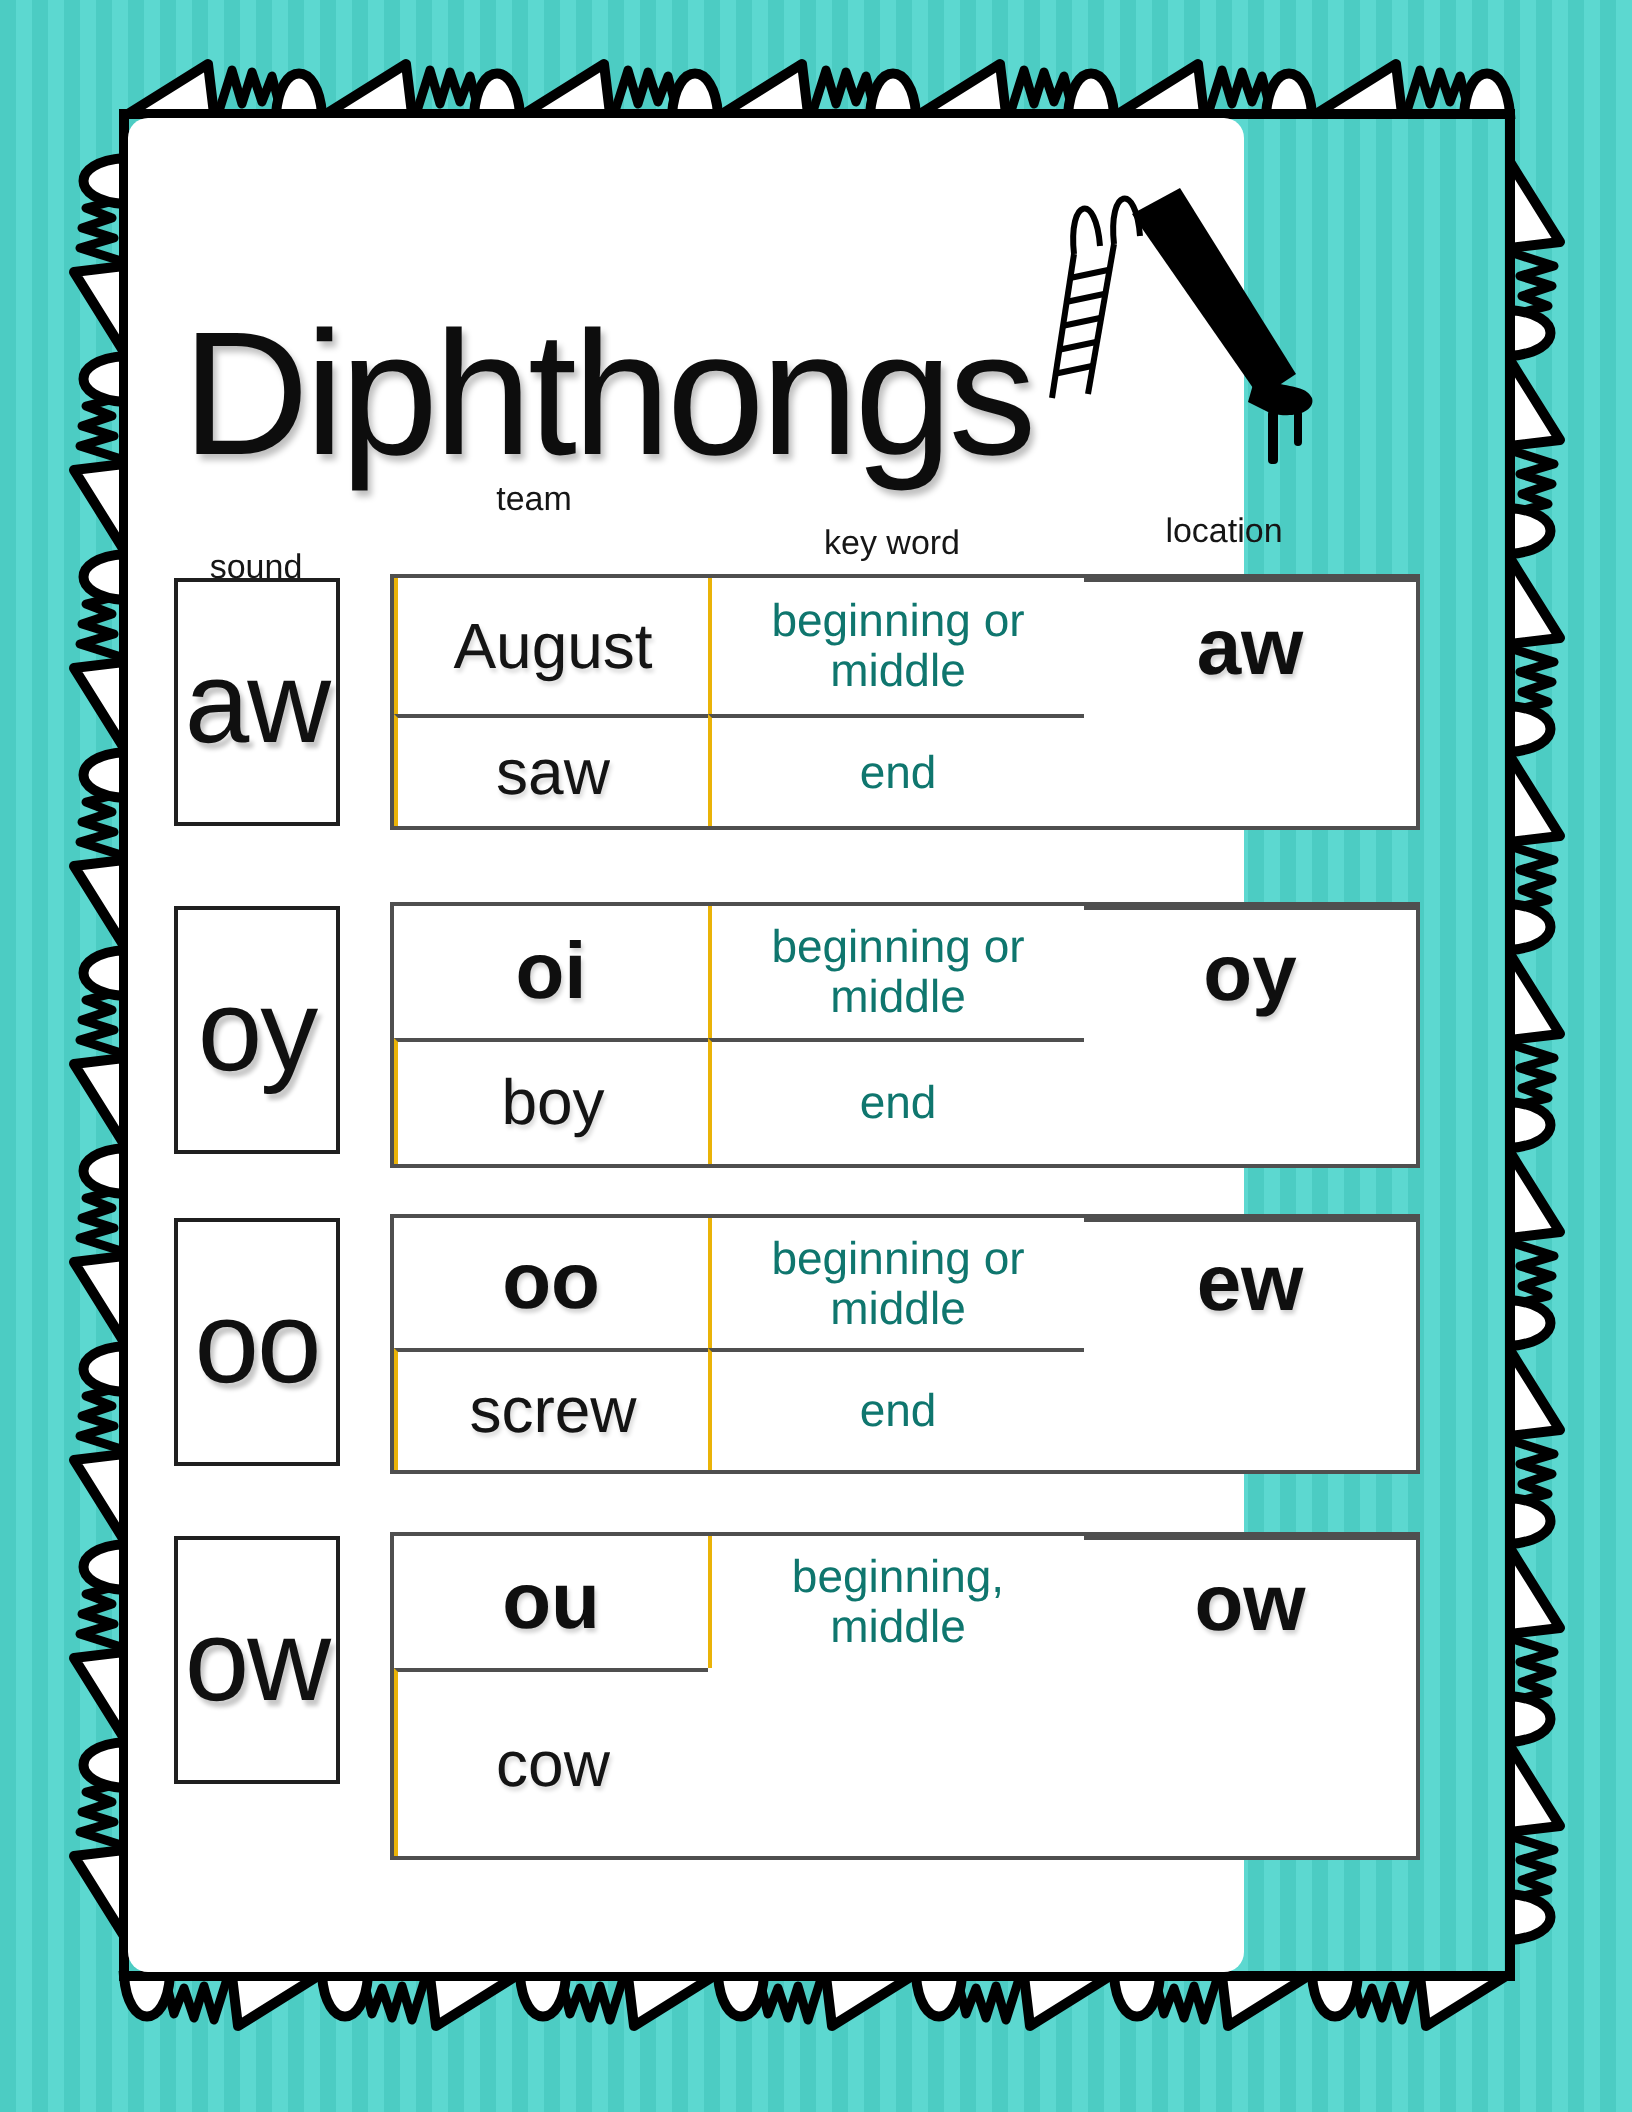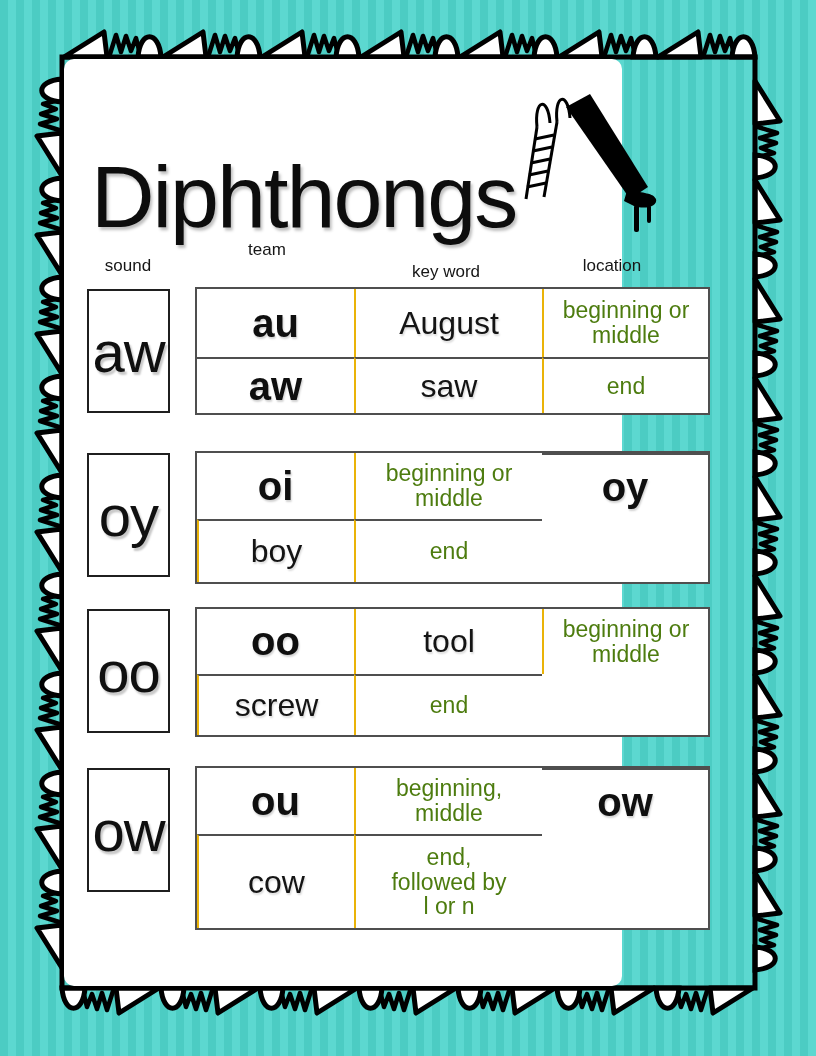--- a/index.html
+++ b/index.html
@@ -46,21 +46,21 @@
   }
   .cell{
     display:flex;align-items:center;justify-content:center;
     background:#fff;box-sizing:border-box;
   }
   .cell.c2,.cell.c3{border-left:2px solid #eab308;}
   .cell.r2{border-top:2px solid #4f4f4f;}
   .team{font-size:40px;font-weight:700;color:#0f0f0f;text-shadow:1px 2px 2px rgba(0,0,0,.18);}
   .key{font-size:32px;color:#141414;text-shadow:1px 2px 2px rgba(0,0,0,.15);}
   .loc{
-    font-size:23px;line-height:1.08;color:#4d7c0f;text-align:center;
+    font-size:23px;line-height:1.08;color:#0f766e;text-align:center;
     white-space:pre-line;
   }
 </style>
 </head>
 <body>
 
 <div class="canvas">
 
   <svg class="frame" width="816" height="1056" viewBox="0 0 816 1056" aria-hidden="true">
     <defs>
@@ -131,33 +131,30 @@
 
       <path d="M19,54 L38,50 M17,66 L36,62 M15,78 L34,74 M13,90 L32,86 M11,102 L30,98" fill="none" stroke="#000" stroke-width="3"></path>
 
       <path d="M50,22 L74,9 L132,102 L114,114 Z" fill="#000"></path>
       <path d="M112,102 C124,110 136,106 140,114 C142,121 130,125 118,121 L108,116 Z" fill="#000"></path>
 
       <rect x="118" y="120" width="5" height="27" rx="2" fill="#000"></rect>
       <rect x="131" y="120" width="4" height="18" rx="2" fill="#000"></rect>
     </svg>
 
-    <span class="hdr" style="left:-6px;top:197px">sound</span>
+    <span class="hdr" style="left:-6px;top:215px">sound</span>
     <span class="hdr" style="left:133px;top:181px">team</span>
     <span class="hdr" style="left:312px;top:203px">key word</span>
     <span class="hdr" style="left:478px;top:197px">location</span>
 
     <section class="group" style="top:228px">
       <div class="sound-box">
         <span class="sound">aw</span>
       </div>
       <div class="tbl" style="grid-template-rows:68px 56px">
-        <div class="cell c1 r1">
-            <span class="team">au</span>
-          </div>
         <div class="cell c2 r1">
             <span class="key">August</span>
           </div>
         <div class="cell c3 r1">
             <span class="loc">beginning or
 middle</span>
           </div>
         <div class="cell c1 r2">
             <span class="team">aw</span>
           </div>
@@ -195,26 +192,26 @@
     </section>
 
     <section class="group" style="top:548px">
       <div class="sound-box">
         <span class="sound">oo</span>
       </div>
       <div class="tbl" style="grid-template-rows:65px 61px">
         <div class="cell c1 r1">
             <span class="team">oo</span>
           </div>
-        <div class="cell c2 r1">
-            <span class="key">tool</span>
-          </div>
         <div class="cell c3 r1">
             <span class="loc">beginning or
 middle</span>
+          </div>
+        <div class="cell c1 r2">
+            <span class="team">ew</span>
           </div>
         <div class="cell c2 r2">
             <span class="key">screw</span>
           </div>
         <div class="cell c3 r2">
             <span class="loc">end</span>
           </div>
       </div>
     </section>
 
@@ -229,22 +226,17 @@
         <div class="cell c3 r1">
             <span class="loc">beginning,
 middle</span>
           </div>
         <div class="cell c1 r2">
             <span class="team">ow</span>
           </div>
         <div class="cell c2 r2">
             <span class="key">cow</span>
           </div>
-        <div class="cell c3 r2">
-            <span class="loc">end,
-followed by
-l or n</span>
-          </div>
       </div>
     </section>
 
   </div>
 </div>
 
 </body></html>

